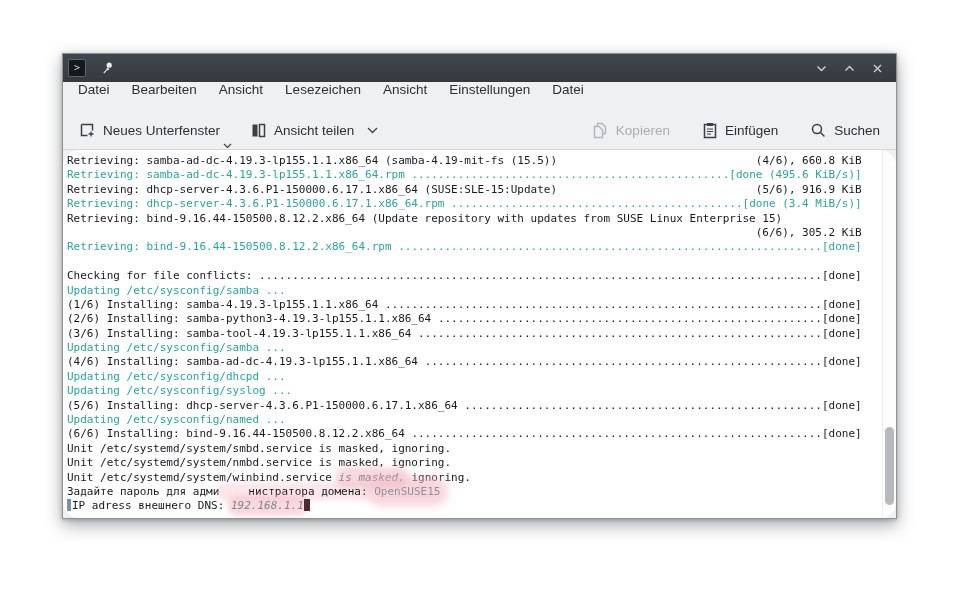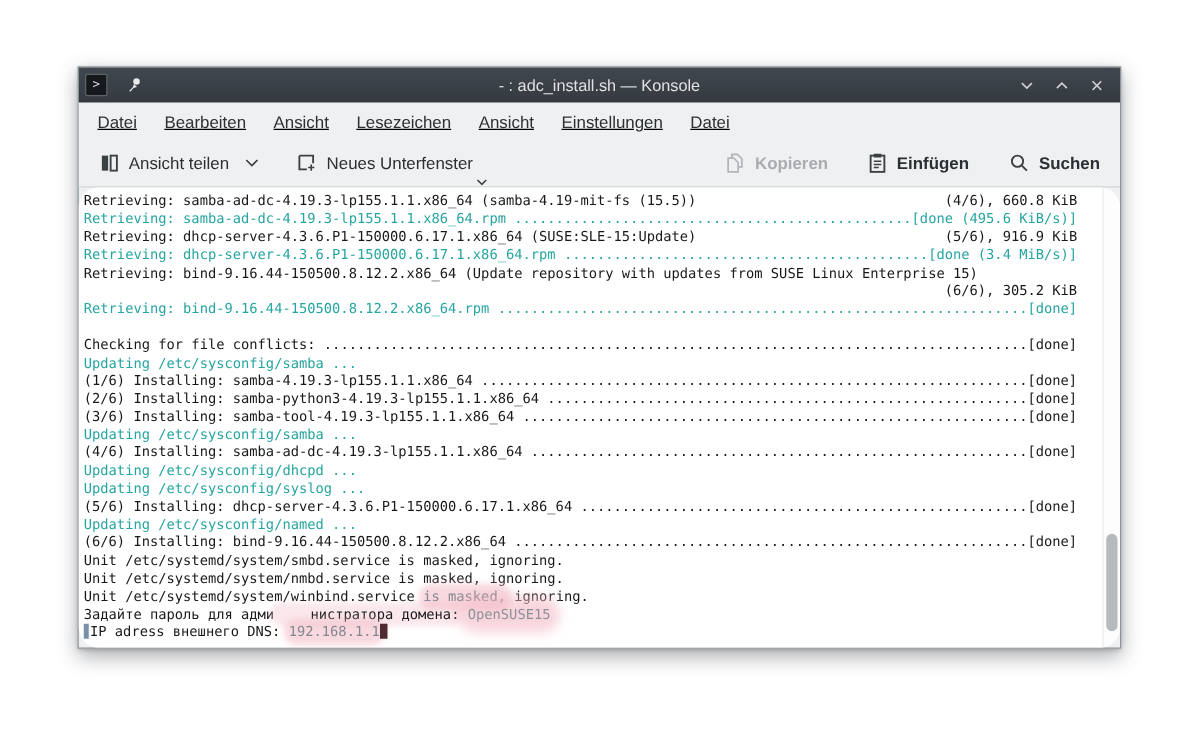--- a/index.html
+++ b/index.html
@@ -28,53 +28,54 @@
   .pin-icon { margin-left:14px; }
   .title-text {
     position:absolute; left:0; right:0; text-align:center;
     font-size:13px; color:#dfe1e2; pointer-events:none;
   }
   .win-controls { margin-left:auto; display:flex; align-items:center; gap:10px; padding-right:10px; }
   .win-btn { width:18px; height:18px; display:flex; align-items:center; justify-content:center; }
 
   
   .menubar {
-    height:30px; background:#eff0f1; display:flex; align-items:center;
-    padding-left:4px; flex:0 0 auto;text-decoration:underline;
+    height:30px; background:#eff0f1; display:flex; align-items:flex-start;
+    padding-left:4px; flex:0 0 auto;
   }
   .menu-item { font-size:13.5px; color:#2b3034; padding:0 11px; cursor:default; }
 
   
   .toolbar {
     height:38px; background:#eff0f1; display:flex; align-items:center;
     padding:0 12px; flex:0 0 auto; border-bottom:1px solid #d4d6d7;
   }
   .tool-btn { display:flex; align-items:center; gap:7px; font-size:13.5px;
               color:#2b3034; position:relative; padding:4px 4px; }
   .tool-btn + .tool-btn { margin-left:22px; }
   .tool-btn.disabled { color:#a9adb1; }
   .tool-spacer { flex:1; }
   .tool-right .tool-btn + .tool-btn { margin-left:24px; }
-  .tool-right { display:flex; align-items:center;font-weight:bold; }
+  .tool-right { display:flex; align-items:center; }
   .sub-chevron { position:absolute; right:-8px; bottom:-6px; }
 
   
   .terminal {
     position:relative; flex:1; background:#ffffff; overflow:hidden;
     font-family:"DejaVu Sans Mono", monospace; font-size:11px;
     color:#17191b;
     border-radius:16px;
   }
   .term-text { padding:4px 0 0 4px; white-space:pre; }
   .term-line { height:14.4px; line-height:14.4px; }
   .c-teal { color:#27a5a0; }
   .c-hl {
     color:#84878f;
     background:rgba(243,185,196,.55); border-radius:8px;
     box-shadow:0 0 5px 4px rgba(243,185,196,.55);
+    font-style:italic;
   }
   .c-hlbig {
     color:#8e919b;
     background:rgba(243,185,196,.6); border-radius:12px;
     box-shadow:0 0 9px 8px rgba(243,185,196,.6);
   }
   .c-tint {
     background:rgba(243,185,196,.32); border-radius:8px;
     box-shadow:0 0 4px 3px rgba(243,185,196,.32);
     padding-left:29px;
@@ -106,21 +107,20 @@
 <div class="window">
 
   <div class="titlebar">
     <div class="app-icon">&gt;</div>
     <span class="pin-icon">
       <svg width="14" height="14" viewBox="0 0 14 14">
         <circle cx="9.2" cy="4.2" r="2.6" fill="#e8eaeb"></circle>
         <path d="M7.2 6.2 L9.6 8.6 L6.8 9.4 L4.2 12.4 L3.4 11.6 L6.2 8.8 Z" fill="#e8eaeb"></path>
       </svg>
     </span>
-    <div class="title-text">- : adc_install.sh — Konsole</div>
     <div class="win-controls">
       <span class="win-btn">
         <svg width="13" height="13" viewBox="0 0 13 13">
             <path d="M2.5 4.5 L6.5 8.5 L10.5 4.5" fill="none" stroke="#cdd0d2" stroke-width="1.4"></path>
           </svg>
       </span>
       <span class="win-btn">
         <svg width="13" height="13" viewBox="0 0 13 13">
             <path d="M2.5 8.5 L6.5 4.5 L10.5 8.5" fill="none" stroke="#cdd0d2" stroke-width="1.4"></path>
           </svg>
@@ -140,42 +140,42 @@
     <span class="menu-item">Lesezeichen</span>
     <span class="menu-item">Ansicht</span>
     <span class="menu-item">Einstellungen</span>
     <span class="menu-item">Datei</span>
   </div>
 
   <div class="toolbar">
     <div class="tool-btn">
       <span>
         <svg width="17" height="17" viewBox="0 0 17 17">
+          <path d="M2.5 2.5 H13.5 V8.5 M8.5 13.5 H2.5 V2.5" fill="none" stroke="#3b4045" stroke-width="1.5"></path>
+          <path d="M12 9.5 V14.5 M9.5 12 H14.5" fill="none" stroke="#3b4045" stroke-width="1.3"></path>
+        </svg>
+      </span>
+      <span>Neues Unterfenster</span>
+      <span class="sub-chevron">
+        <svg width="9" height="6" viewBox="0 0 9 6">
+            <path d="M1 1 L4.5 4.5 L8 1" fill="none" stroke="#3b4045" stroke-width="1.2"></path>
+          </svg>
+      </span>
+    </div>
+    <div class="tool-btn">
+      <span>
+        <svg width="17" height="17" viewBox="0 0 17 17">
           <rect x="2.5" y="2.5" width="5" height="12" fill="#3b4045"></rect>
           <rect x="9.5" y="2.5" width="5" height="12" fill="none" stroke="#3b4045" stroke-width="1.5"></rect>
         </svg>
       </span>
       <span>Ansicht teilen</span>
       <span style="margin-left:6px">
         <svg width="11" height="7" viewBox="0 0 11 7">
             <path d="M1 1 L5.5 5.5 L10 1" fill="none" stroke="#3b4045" stroke-width="1.3"></path>
-          </svg>
-      </span>
-    </div>
-    <div class="tool-btn">
-      <span>
-        <svg width="17" height="17" viewBox="0 0 17 17">
-          <path d="M2.5 2.5 H13.5 V8.5 M8.5 13.5 H2.5 V2.5" fill="none" stroke="#3b4045" stroke-width="1.5"></path>
-          <path d="M12 9.5 V14.5 M9.5 12 H14.5" fill="none" stroke="#3b4045" stroke-width="1.3"></path>
-        </svg>
-      </span>
-      <span>Neues Unterfenster</span>
-      <span class="sub-chevron">
-        <svg width="9" height="6" viewBox="0 0 9 6">
-            <path d="M1 1 L4.5 4.5 L8 1" fill="none" stroke="#3b4045" stroke-width="1.2"></path>
           </svg>
       </span>
     </div>
 
     <div class="tool-spacer"></div>
 
     <div class="tool-right">
       <div class="tool-btn disabled">
         <span>
           <svg width="17" height="17" viewBox="0 0 17 17">

